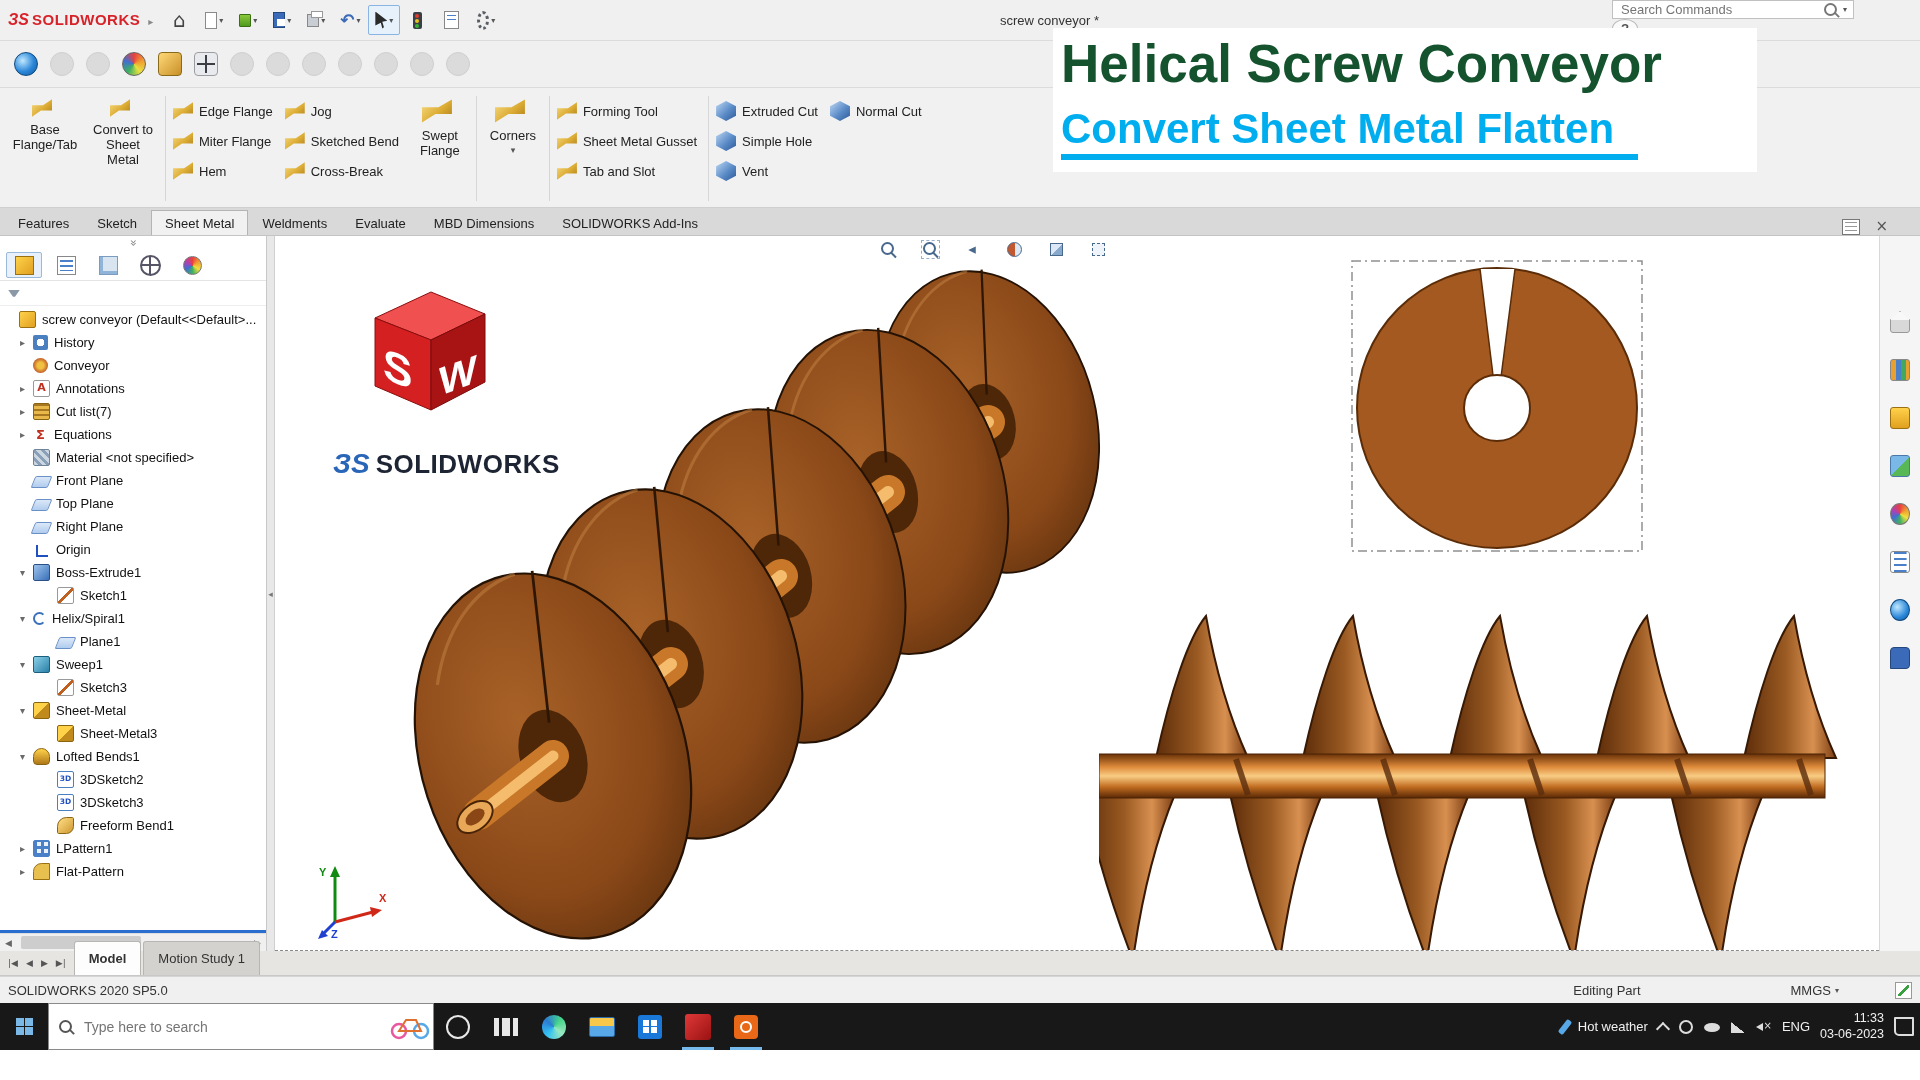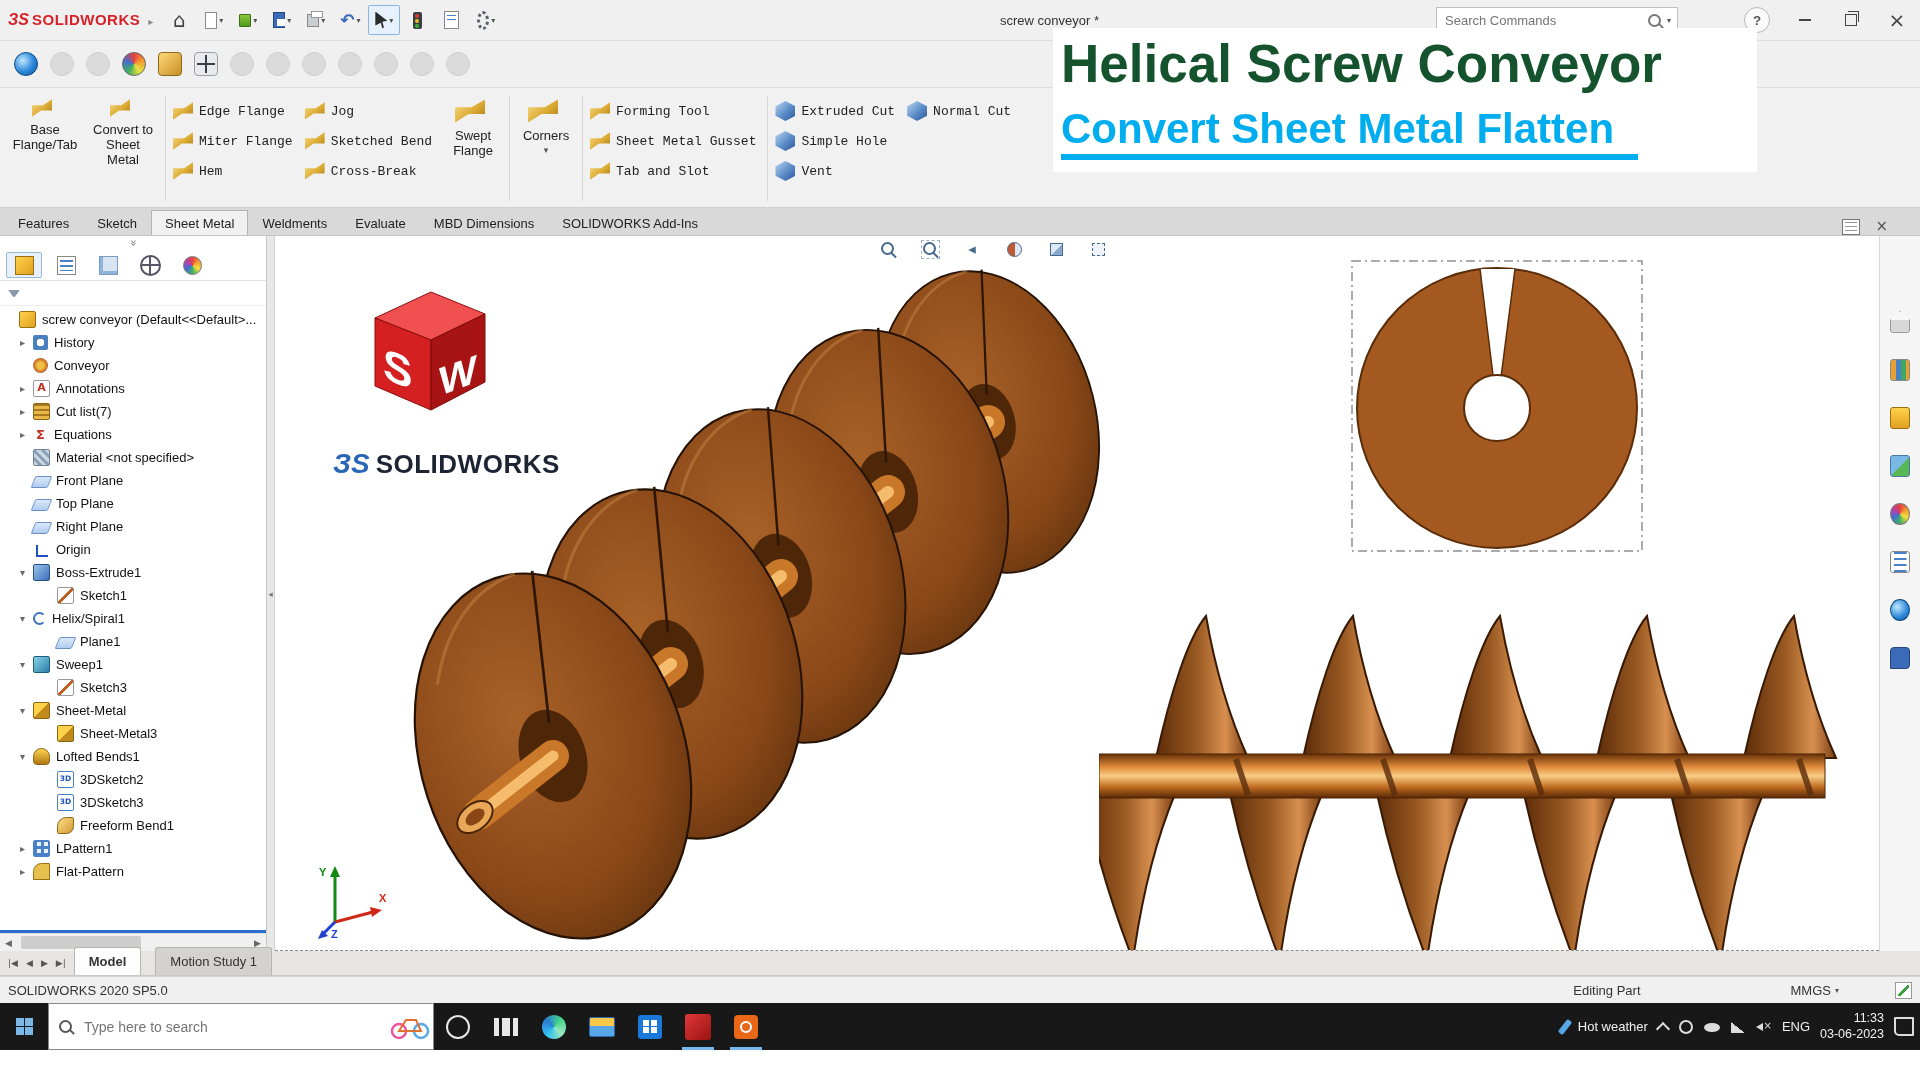--- a/index.html
+++ b/index.html
@@ -27,21 +27,21 @@
   .g.print::after{content:"";position:absolute;left:3px;top:-4px;width:10px;height:5px;background:#fff;border:1px solid #999;}
   .g.undo::before{content:"↶";font-size:17px;color:#3a6ab8;font-weight:bold;}
   .g.select{width:13px;height:17px;background:#2b2b2b;clip-path:polygon(0 0,100% 55%,58% 60%,72% 92%,58% 100%,46% 66%,0 82%);}
   .g.rebuild{width:9px;height:17px;background:#3a3f46;border-radius:2px;}
   .g.rebuild::after{content:"";position:absolute;left:2.5px;top:2px;width:4px;height:4px;border-radius:50%;background:#e03c2c;box-shadow:0 5px 0 #e8c020,0 10px 0 #34b434;}
   .g.file-properties{width:13px;height:16px;background:#fff;border:1px solid #888;}
   .g.file-properties::after{content:"";position:absolute;left:2px;top:3px;width:9px;height:8px;
      background:repeating-linear-gradient(180deg,#4a80c8 0 1.5px,transparent 1.5px 4px);}
   .g.options{width:13px;height:13px;border:3px dotted #5a5f66;border-radius:50%;}
   .tb-title{position:absolute;left:1000px;top:0;height:40px;display:flex;align-items:center;font-size:13px;color:#333;}
-  .tb-right{margin-left:auto;display:flex;align-items:center;height:100%;}
+  .tb-right{margin-left:auto;display:flex;align-items:flex-start;height:100%;flex-direction:column;}
   .cmdsearchwrap{display:flex;align-items:center;background:#fff;border:1px solid #c0c0c0;height:24px;width:228px;padding:0 6px;margin-right:66px;}
   .cmdsearch{border:none;outline:none;flex:1;font-size:13px;color:#444;font-family:inherit;background:transparent;}
   .mag{width:9px;height:9px;border:2px solid #777;border-radius:50%;position:relative;flex:none;}
   .mag::after{content:"";position:absolute;width:6px;height:2px;background:#777;right:-5px;bottom:-2px;transform:rotate(45deg);}
   .helpbtn{width:26px;height:26px;border-radius:50%;border:1px solid #b8b8b8;background:#fafafa;color:#555;font-weight:bold;display:flex;align-items:center;justify-content:center;margin-right:12px;}
   .winbtn{width:46px;height:40px;display:flex;align-items:center;justify-content:center;background:transparent;border:none;}
   .winbtn .bar{width:12px;height:2px;background:#444;}
   .winbtn .dup{width:10px;height:10px;border:1.5px solid #444;position:relative;}
   .winbtn .dup::before{content:"";position:absolute;left:2px;top:-4px;width:10px;height:10px;border:1.5px solid #444;border-bottom:none;border-left:none;}
   .winbtn.close{font-size:20px;color:#444;}
@@ -58,21 +58,21 @@
      linear-gradient(#3a3f46,#3a3f46) center/2px 18px no-repeat,
      linear-gradient(#3a3f46,#3a3f46) center/18px 2px no-repeat,#e8eaee;border-radius:4px;}
 
   
   .ribbon{height:117px;background:#f1f1f1;border-bottom:1px solid #cfcfcf;display:flex;align-items:stretch;padding:2px 2px 0 6px;}
   .rb-largegrp{display:flex;}
   .rb-large{width:78px;display:flex;flex-direction:column;align-items:center;padding-top:8px;background:transparent;border:none;font-family:inherit;}
   .rig-lg{width:36px;height:32px;margin-bottom:4px;}
   .rb-large .rb-label{font-size:13px;line-height:15px;text-align:center;color:#222;}
   .rb-col{display:flex;flex-direction:column;padding-top:6px;}
-  .rb-small{display:flex;align-items:center;height:30px;padding:0 8px 0 4px;background:transparent;border:none;font-family:Liberation Mono, monospace;font-size:13px;color:#222;text-align:left;white-space:nowrap;}
+  .rb-small{display:flex;align-items:center;height:30px;padding:0 8px 0 4px;background:transparent;border:none;font-family:Liberation Sans, sans-serif;font-size:13px;color:#222;text-align:left;white-space:nowrap;}
   .rig{width:20px;height:20px;flex:none;margin-right:6px;}
   .rig.gold{background:linear-gradient(135deg,#fae08a,#dcac34 55%,#a87818);clip-path:polygon(0 36%,55% 36%,100% 6%,100% 62%,45% 62%,0 94%);}
   .rig.blue{background:linear-gradient(135deg,#bcd8f2,#5c8cc8 55%,#2a5898);clip-path:polygon(50% 0,100% 26%,100% 74%,50% 100%,0 74%,0 26%);}
   .rb-med{width:66px;display:flex;flex-direction:column;align-items:center;padding-top:8px;background:transparent;border:none;font-family:inherit;}
   .rb-med .rb-label{font-size:13px;line-height:15px;text-align:center;color:#222;}
   .rb-med .dd{font-size:9px;color:#555;margin-top:2px;}
   .rsep{width:1px;background:#d6d6d6;margin:6px 3px;}
 
   
   .cmdtabs{height:27px;background:#d9d9d9;display:flex;align-items:flex-end;padding-left:4px;border-bottom:1px solid #c4c4c4;}
@@ -186,21 +186,21 @@
   .tp.cloud-services{background:#3a6ab8;border:1px solid #24477e;border-radius:4px 4px 4px 0;}
 
   
   .modeltabs{height:24px;background:#e7e5e1;display:flex;align-items:flex-end;border-bottom:1px solid #c8c8c8;}
   .mnavs{display:flex;align-items:center;height:100%;padding:0 4px;}
   .mnav{border:none;background:transparent;color:#555;font-size:9px;padding:0 4px;font-family:"DejaVu Sans",sans-serif;}
   .mnav.jump-first::before{content:"|◀";}
   .mnav.step-prev::before{content:"◀";}
   .mnav.step-next::before{content:"▶";}
   .mnav.jump-last::before{content:"▶|";}
-  .mtab{height:28px;padding:0 14px;border:1px solid #b8b6b2;border-bottom:none;background:#d4d2ce;font-family:inherit;font-size:13px;color:#333;margin-right:14px;border-radius:3px 3px 0 0;}
+  .mtab{height:34px;padding:0 14px;border:1px solid #b8b6b2;border-bottom:none;background:#d4d2ce;font-family:inherit;font-size:13px;color:#333;margin-right:2px;border-radius:3px 3px 0 0;}
   .mtab.active{background:#fdfdfd;font-weight:bold;}
 
   
   .statusbar{height:26px;background:#f0f0f0;border-top:1px solid #d4d4d4;display:flex;align-items:center;padding:0 8px;font-size:13px;color:#333;}
   .sb-mode{margin-left:auto;}
   .sb-units{margin-left:150px;display:flex;align-items:center;}
   .sb-units::after{content:"▾";font-size:8px;color:#555;margin-left:4px;}
   .sb-icon{margin-left:56px;width:15px;height:15px;background:#fff;border:1px solid #999;position:relative;}
   .sb-icon::after{content:"";position:absolute;inset:2px;background:linear-gradient(135deg,transparent 45%,#3aa040 45% 60%,transparent 60%);}
 

